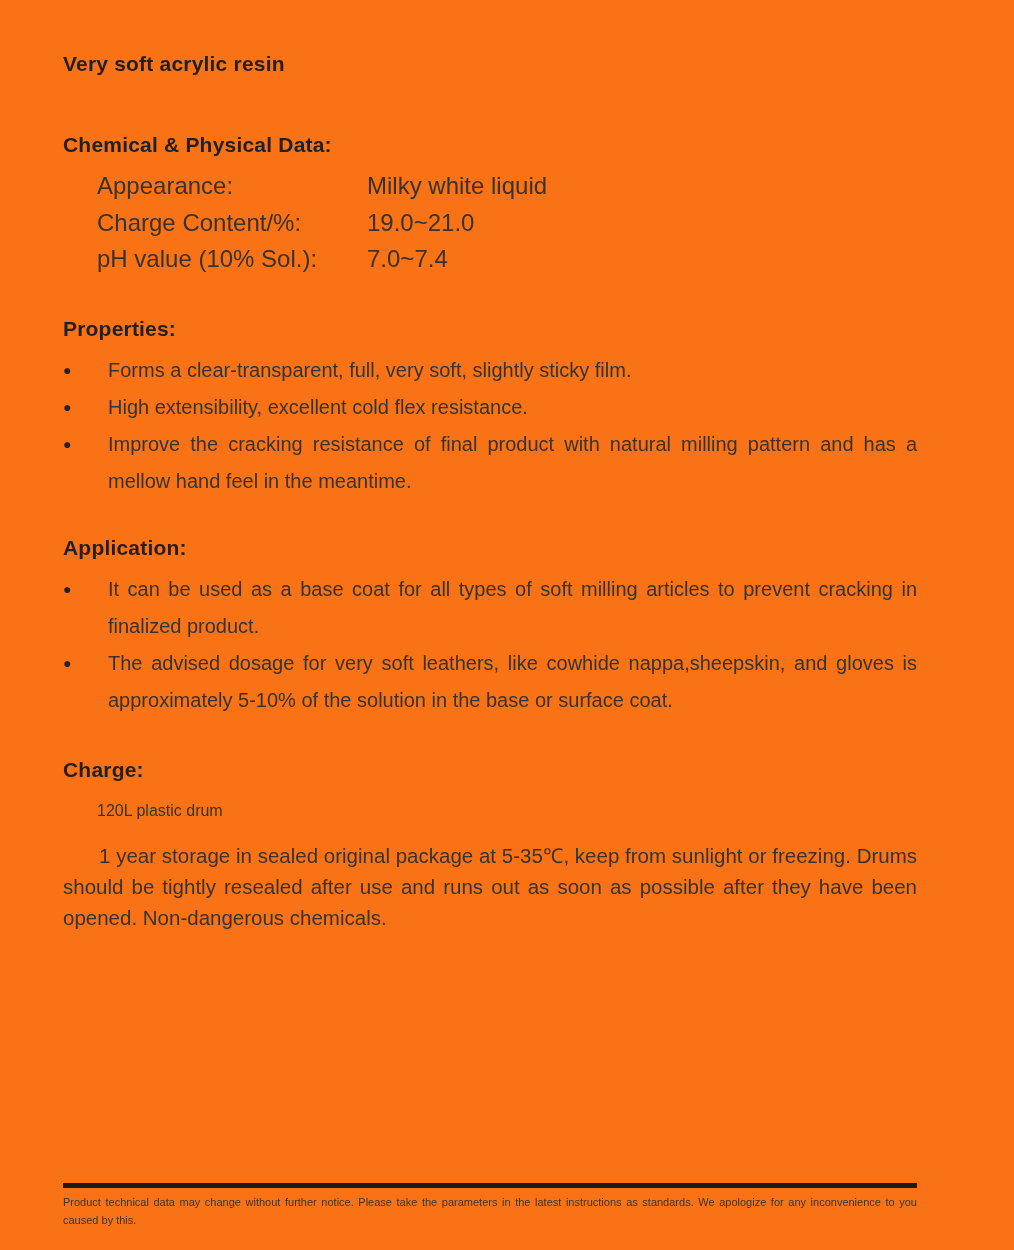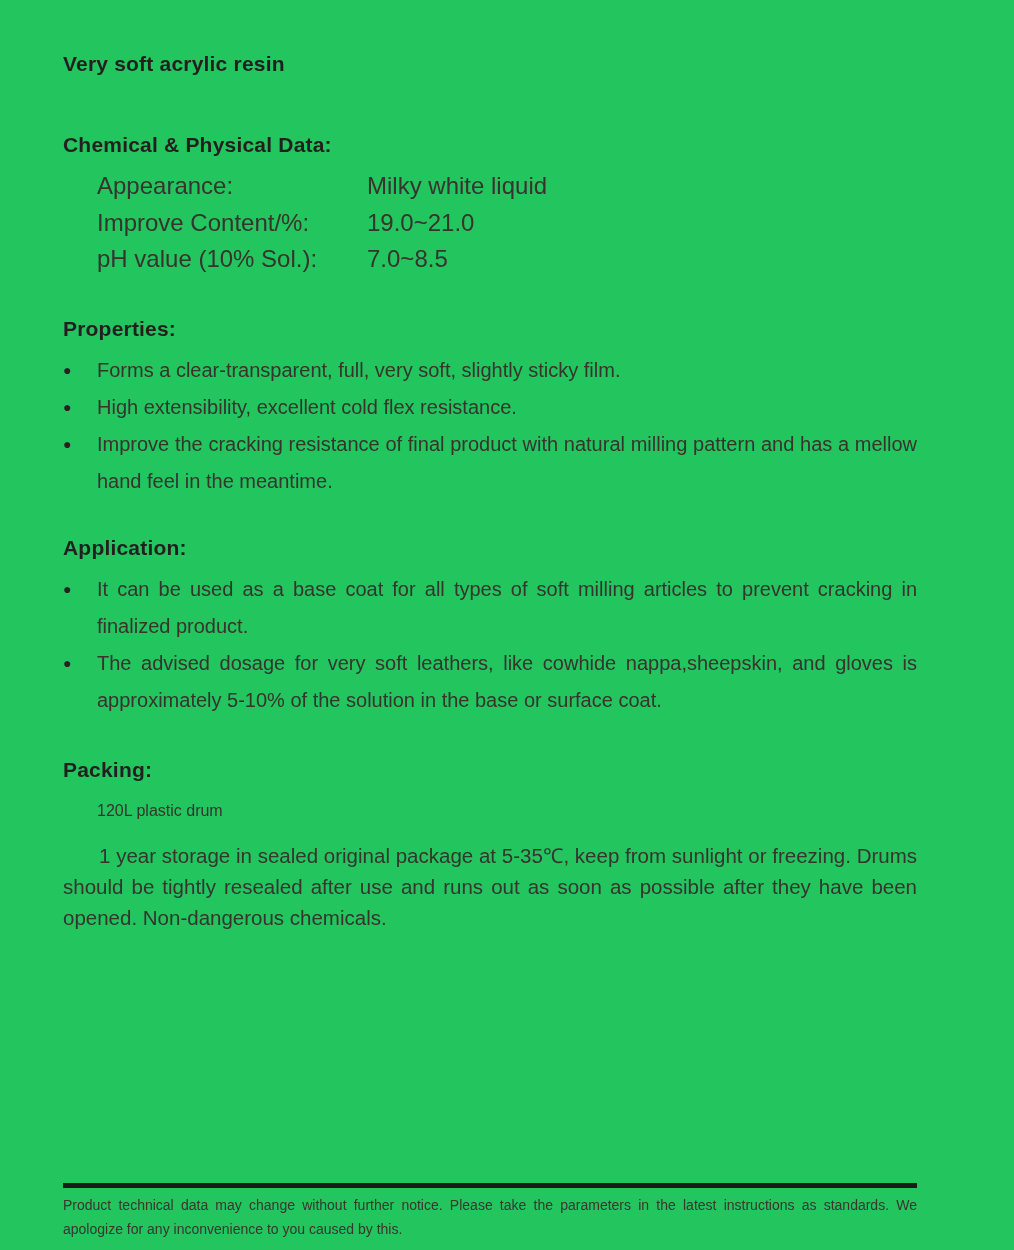--- a/index.html
+++ b/index.html
@@ -1,21 +1,21 @@
 <!DOCTYPE html>
 <html><head>
 <meta charset="utf-8">
 <style>
   * { margin: 0; padding: 0; box-sizing: border-box; }
   html, body { background: #ffffff; }
   .page {
     position: relative;
     width: 1014px;
     height: 1250px;
-    background: #22c55e;
+    background: #f97316;
     font-family: "Liberation Sans", sans-serif;
     color: #37332e;
     overflow: hidden;
   }
   .content { padding: 0 97px 0 63px; }
 
   .title {
     padding-top: 52px;
     font-size: 21px;
     font-weight: bold;
@@ -48,21 +48,21 @@
     display: flex;
     font-size: 20px;
     line-height: 37px;
   }
   .bullet {
     flex: 0 0 34px;
     width: 34px;
     font-size: 14px;
     color: #272120;
   }
-  .bullet-text { flex: 1; text-align: justify; }
+  .bullet-text { flex: 1; text-align: justify; margin-left: 11px; }
 
   .section-app .heading { margin-top: 36px; }
 
   
   .section-pack .heading { margin-top: 39px; }
   .plain-line {
     margin-top: 10px;
     padding-left: 34px;
     font-size: 16px;
     line-height: 37px;
@@ -81,48 +81,48 @@
   
   .footer {
     position: absolute;
     left: 63px;
     right: 97px;
     top: 1183px;
   }
   .footer-rule { height: 5px; background: #1d1b19; }
   .footer-disclaimer {
     margin-top: 5px;
-    font-size: 14px;
-    line-height: 24px;
+    font-size: 11px;
+    line-height: 18px;
     text-align: justify;
     color: #39352f;
   }
 </style>
 </head>
 <body>
 
 <div class="page">
   <div class="content">
 
     <h1 class="title">Very soft acrylic resin</h1>
 
     <section class="section-chem">
       <h2 class="heading">Chemical &amp; Physical Data:</h2>
       <div class="kv-table">
         <div class="kv-row">
           <span class="kv-label">Appearance:</span>
           <span class="kv-value">Milky white liquid</span>
         </div>
         <div class="kv-row">
-          <span class="kv-label">Improve Content/%:</span>
+          <span class="kv-label">Charge Content/%:</span>
           <span class="kv-value">19.0~21.0</span>
         </div>
         <div class="kv-row">
           <span class="kv-label">pH value (10% Sol.):</span>
-          <span class="kv-value">7.0~8.5</span>
+          <span class="kv-value">7.0~7.4</span>
         </div>
       </div>
     </section>
 
     <section class="section-props">
       <h2 class="heading">Properties:</h2>
       <ul class="bullet-list">
         <li class="bullet-item">
           <span class="bullet">●</span>
           <span class="bullet-text">Forms a clear-transparent, full, very soft, slightly sticky film.</span>
@@ -146,21 +146,21 @@
           <span class="bullet-text">It can be used as a base coat for all types of soft milling articles to prevent cracking in finalized product.</span>
         </li>
         <li class="bullet-item">
           <span class="bullet">●</span>
           <span class="bullet-text">The advised dosage for very soft leathers, like cowhide nappa,sheepskin, and gloves is approximately 5-10% of the solution in the base or surface coat.</span>
         </li>
       </ul>
     </section>
 
     <section class="section-pack">
-      <h2 class="heading">Packing:</h2>
+      <h2 class="heading">Charge:</h2>
       <div class="plain-line">120L plastic drum</div>
     </section>
 
     <section class="section-storage">
       <p class="storage-para">1 year storage in sealed original package at 5-35℃, keep from sunlight or freezing. Drums should be tightly resealed after use and runs out as soon as possible after they have been opened. Non-dangerous chemicals.</p>
     </section>
 
   </div>
 
   <div class="footer">

